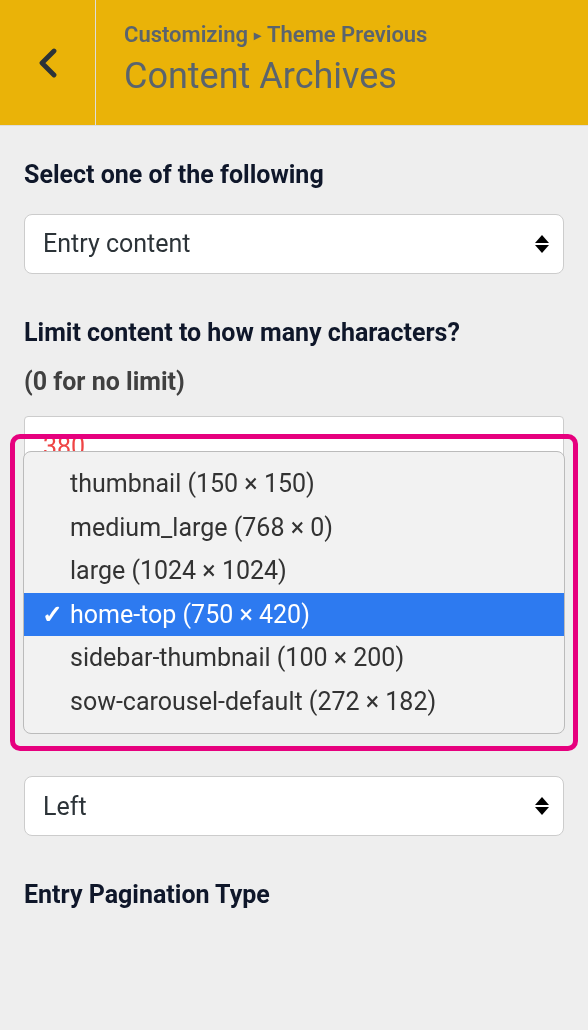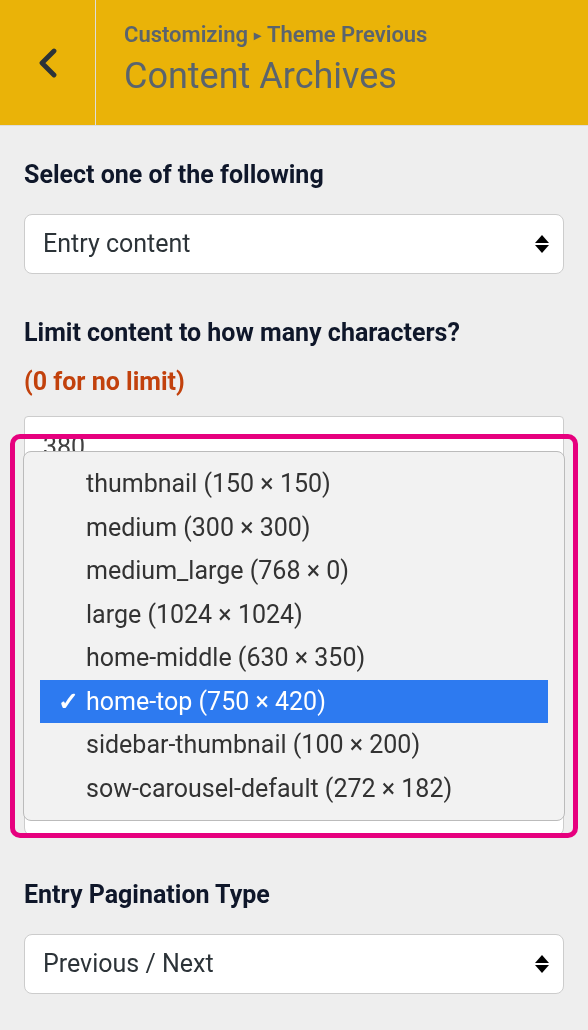--- a/index.html
+++ b/index.html
@@ -54,21 +54,21 @@
       color: #0f172a;
       font-size: 25px;
       font-weight: 700;
       margin-bottom: 20px;
       line-height: 1.5;
     }
     .section-label.multiline {
       margin-bottom: 16px;
     }
     .section-sublabel {
-      color: #c2410c;
+      color: #404040;
       font-size: 25px;
       font-weight: 700;
       margin-bottom: 20px;
     }
     .select-wrap {
       position: relative;
       background: #fff;
       border: 1px solid #ccc;
       border-radius: 8px;
       height: 60px;
@@ -101,39 +101,39 @@
     .input-box {
       background: #fff;
       border: 1px solid #ccc;
       border-radius: 4px;
       height: 60px;
       display: flex;
       align-items: center;
       padding: 0 18px;
       margin-bottom: 40px;
       font-size: 25px;
-      color: #404040;
+      color: #ef4444;
     }
     .section-gap { height: 260px; }
     .dropdown-overlay {
       position: absolute;
       left: 10px;
       right: 10px;
       top: 434px;
       border: 5px solid #e6007e;
       border-radius: 10px;
       background: transparent;
       padding: 6px 0 6px 0;
     }
     .dropdown-panel {
       background: #f2f2f2;
       margin: 6px 8px 6px 8px;
       border-radius: 8px;
       border: 1px solid #bbb;
-      padding: 10px 16px;
+      padding: 10px 0;
     }
     .dropdown-item {
       display: flex;
       align-items: center;
       padding: 3px 20px 3px 18px;
       font-size: 25px;
       color: #333;
       cursor: pointer;
       line-height: 1.5;
     }
@@ -188,51 +188,36 @@
 
   <div class="select-wrap">
     <span class="select-value">Left</span>
     <span class="select-arrows">
       <span class="arrow-up"></span>
         <span class="arrow-down"></span>
     </span>
   </div>
 
   <div class="section-label">Entry Pagination Type</div>
-  <div class="select-wrap" style="margin-bottom:0">
-    <span class="select-value">Previous / Next</span>
-    <span class="select-arrows">
-      <span class="arrow-up"></span>
-        <span class="arrow-down"></span>
-    </span>
-  </div>
 
 </div>
 
 <div class="dropdown-overlay">
   <div class="dropdown-panel">
     <div class="dropdown-item">
       <span class="check"></span>
       <span>thumbnail (150 × 150)</span>
     </div>
     <div class="dropdown-item">
       <span class="check"></span>
-      <span>medium (300 × 300)</span>
-    </div>
-    <div class="dropdown-item">
-      <span class="check"></span>
       <span>medium_large (768 × 0)</span>
     </div>
     <div class="dropdown-item">
       <span class="check"></span>
       <span>large (1024 × 1024)</span>
-    </div>
-    <div class="dropdown-item">
-      <span class="check"></span>
-      <span>home-middle (630 × 350)</span>
     </div>
     <div class="dropdown-item selected">
       <span class="check">✓</span>
       <span>home-top (750 × 420)</span>
     </div>
     <div class="dropdown-item">
       <span class="check"></span>
       <span>sidebar-thumbnail (100 × 200)</span>
     </div>
     <div class="dropdown-item">

